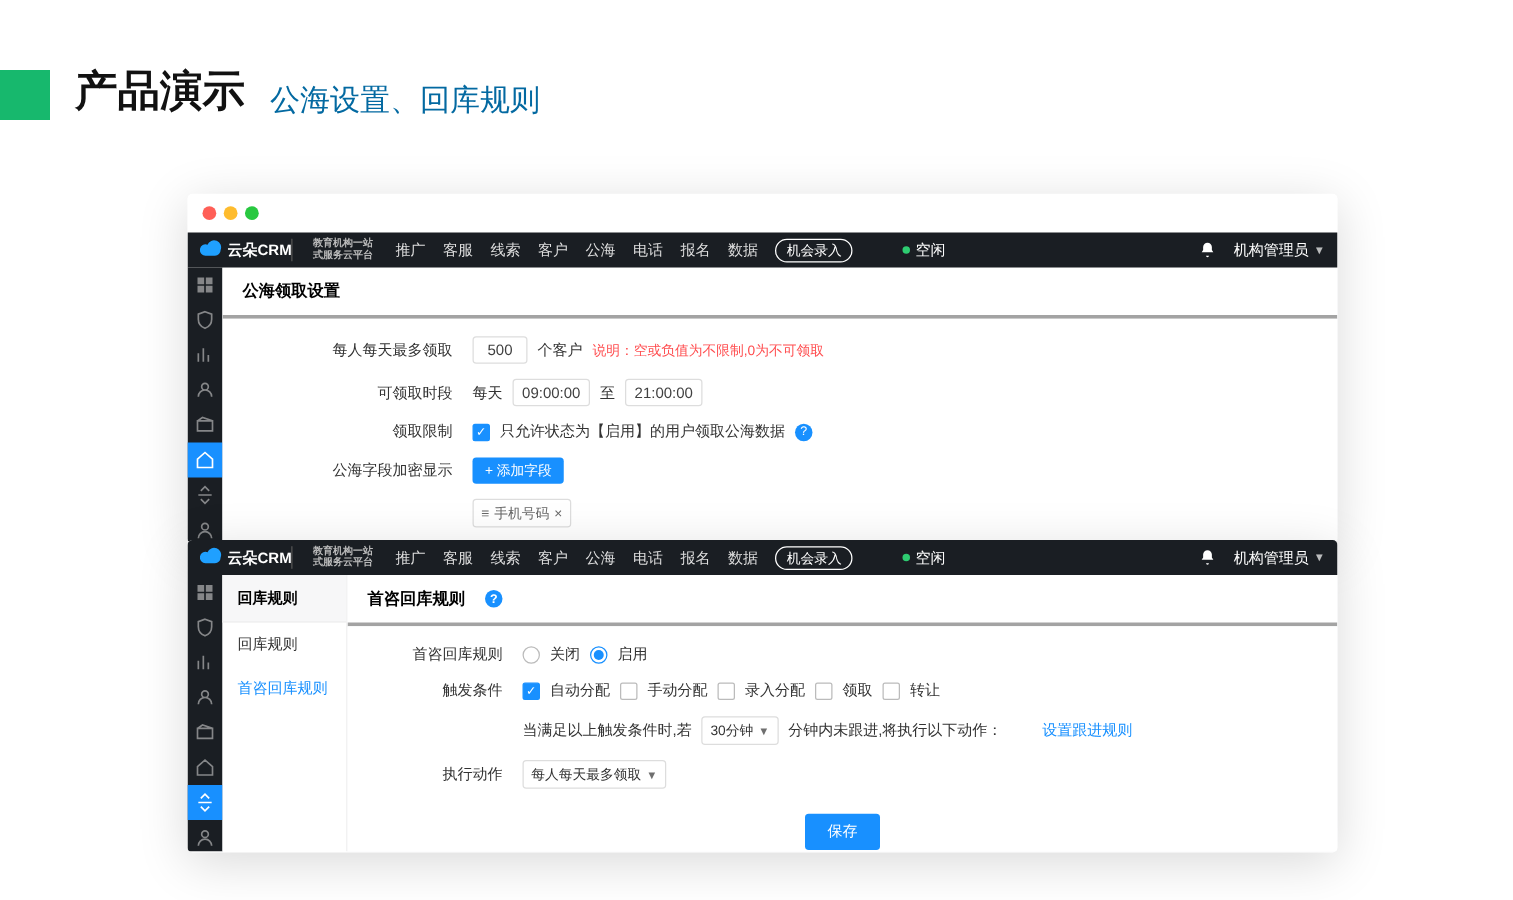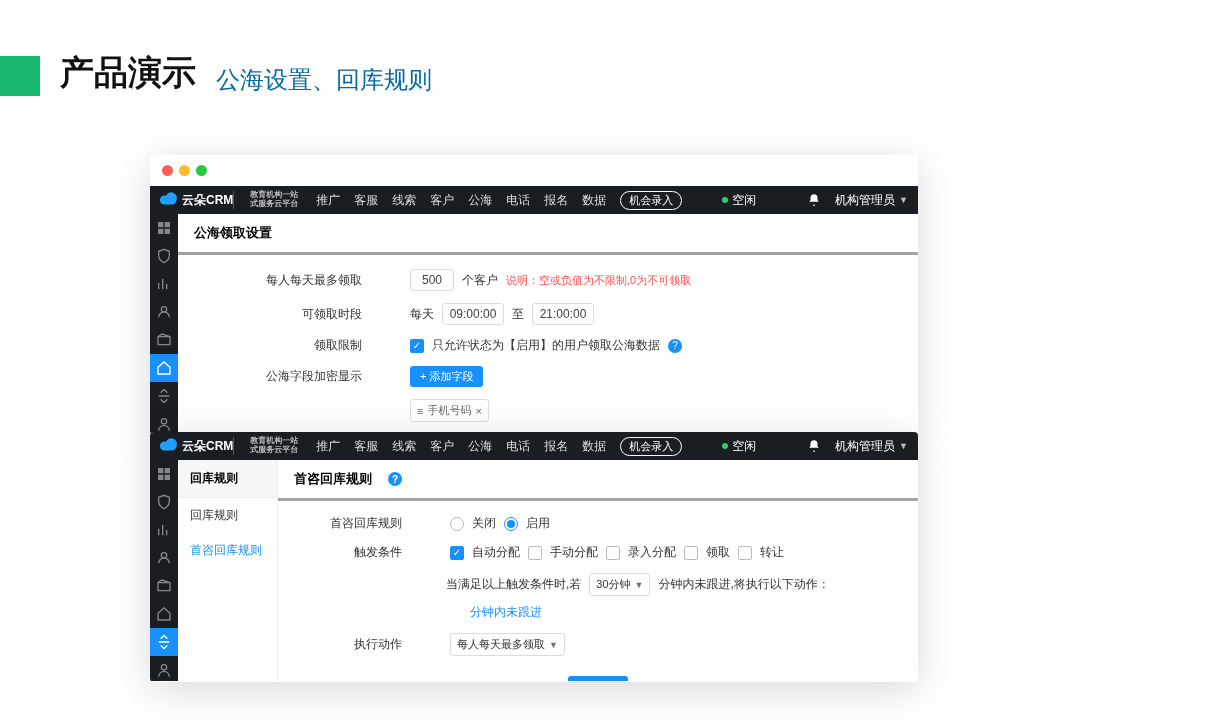--- a/index.html
+++ b/index.html
@@ -2,21 +2,21 @@
 <html><head>
 <meta charset="utf-8">
 <style>
   * { box-sizing: border-box; margin:0; padding:0; }
   body { font-family: "Microsoft YaHei","PingFang SC",Arial,sans-serif; background:#fff; width:1210px; height:720px; overflow:hidden; position:relative; }
   .page-header { display:flex; align-items:flex-end; padding:50px 0 0 0; }
   .green-bar { width:40px; height:40px; background:#17b86d; }
   .title-main { font-size:34px; font-weight:700; color:#111; margin-left:20px; }
   .title-sub { font-size:24px; color:#0369a1; margin-left:20px; }
   
-  .window { position:absolute; width:768px; background:#fff; box-shadow:0 8px 40px rgba(0,0,0,0.15); border-radius:4px; overflow:hidden; }
+  .window { position:absolute; width:920px; background:#fff; box-shadow:0 8px 40px rgba(0,0,0,0.15); border-radius:4px; overflow:hidden; }
   .w1 { left:150px; top:155px; height:280px; }
   .w2 { left:150px; top:432px; height:250px; }
   
   .traffic { display:flex; gap:6px; padding:10px 12px; background:#fff; border-top-left-radius:4px; border-top-right-radius:4px;}
   .tl { width:11px; height:11px; border-radius:50%; }
   .red{background:#ff5f57;} .yel{background:#febc2e;} .grn{background:#28c840;}
   
   .topbar { background:#1a1e23; height:28px; display:flex; align-items:center; padding:0 10px; color:#fff; font-size:12px; position:relative; }
   .logo { display:flex; align-items:center; font-weight:600; }
   .logo-icon { width:18px; height:18px; margin-right:4px; }
@@ -40,21 +40,21 @@
   
   .side-panel { width:100px; background:#fff; border-right:1px solid #eee; font-size:12px;}
   .side-head { font-weight:600; padding:10px 12px; background:#f7f7f8; border-bottom:1px solid #eee;}
   .side-item { padding:9px 12px; color:#333; cursor:pointer;}
   .side-item.active { color:#1890ff;}
   
   .content { flex:1; background:#f7f8fa; overflow:hidden;}
   .content-head { background:#fff; padding:10px 16px; font-size:13px; font-weight:600; border-bottom:3px solid #a3a3a3; display:flex; align-items:center; gap:16px;}
   .help-badge{width:14px;height:14px;border-radius:50%;background:#1890ff;color:#fff;font-size:10px;display:inline-flex;align-items:center;justify-content:center;}
   .form { background:#fff; margin:0; padding:14px 0; font-size:12px;}
-  .row { display:flex; align-items:center; margin-bottom:12px;gap:32px;}
+  .row { display:flex; align-items:center; margin-bottom:12px;}
   .lbl { width:200px; text-align:right; padding-right:16px; color:#333; font-size:12px;}
   .ctrl { display:flex; align-items:center; gap:8px; flex-wrap:wrap;}
   .inp { border:1px solid #ddd; border-radius:3px; padding:3px 6px; font-size:12px; color:#404040; text-align:center;}
   .inp.sm{width:44px;} .inp.time{width:62px;}
   .hint{color:#333;font-size:12px;text-align:right;}
   .note{color:#ff4d4f;font-size:11px;}
   .cb { width:14px; height:14px; border:1px solid #bbb; border-radius:2px; display:inline-flex; align-items:center; justify-content:center; font-size:10px; color:#fff;}
   .cb.on{background:#1890ff;border-color:#1890ff;}
   .btn-prim{background:#1890ff;color:#fff;border:none;border-radius:3px;padding:3px 10px;font-size:11px;cursor:pointer;}
   .tag{border:1px solid #ddd;border-radius:3px;padding:3px 6px;font-size:11px;color:#666;display:inline-flex;align-items:center;gap:4px;}
@@ -292,21 +292,21 @@
         </div>
         <div class="row">
           <div class="lbl" style="width:140px;"></div>
           <div class="ctrl">
             <span class="hint">当满足以上触发条件时,若</span>
             <span class="select">
                 <span>30分钟</span>
                 <span class="chev">▼</span>
               </span>
             <span class="hint">分钟内未跟进,将执行以下动作：</span>
-            <span class="link">分钟内未跟进</span>
+            <span class="link">设置跟进规则</span>
           </div>
         </div>
         <div class="row">
           <div class="lbl" style="width:140px;">执行动作</div>
           <div class="ctrl">
             <span class="select">
                 <span>每人每天最多领取</span>
                 <span class="chev">▼</span>
               </span>
           </div>

